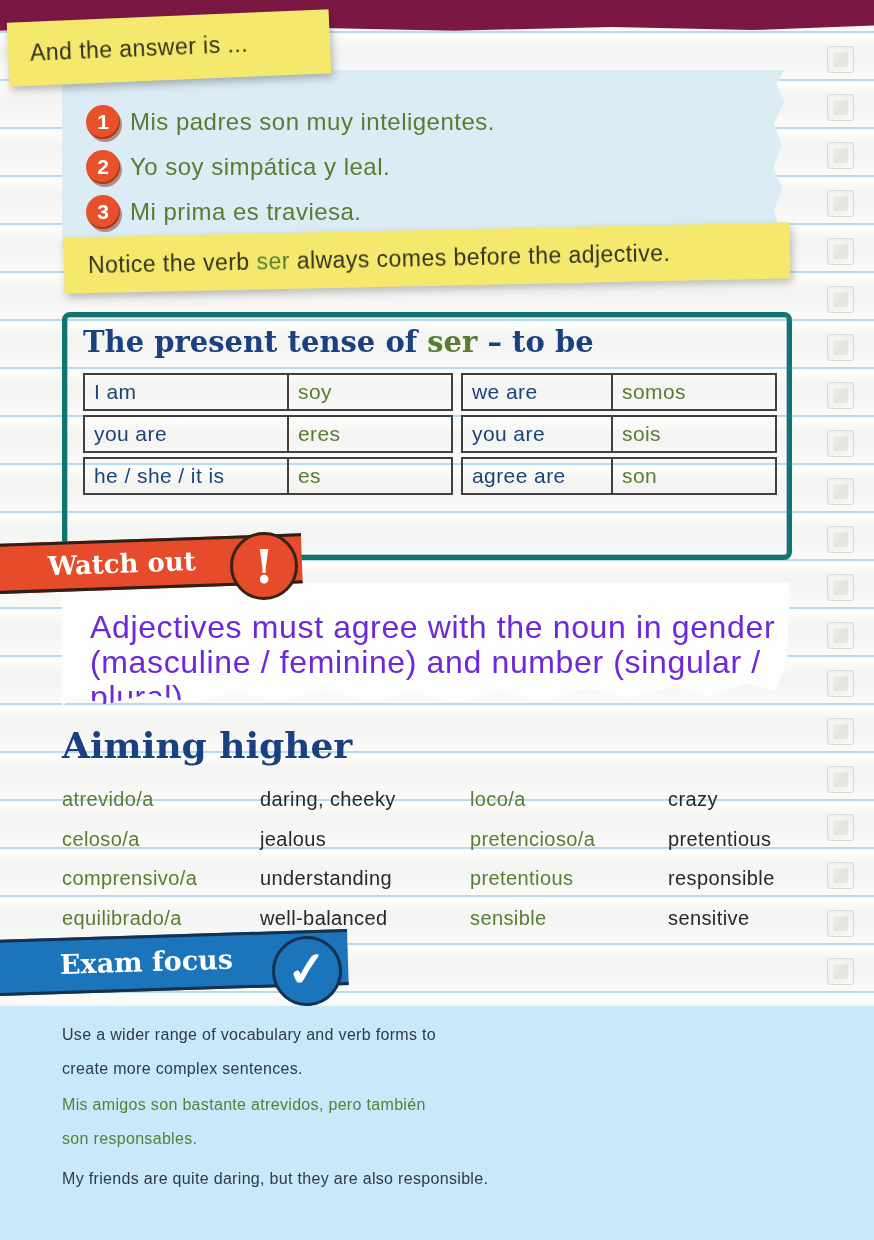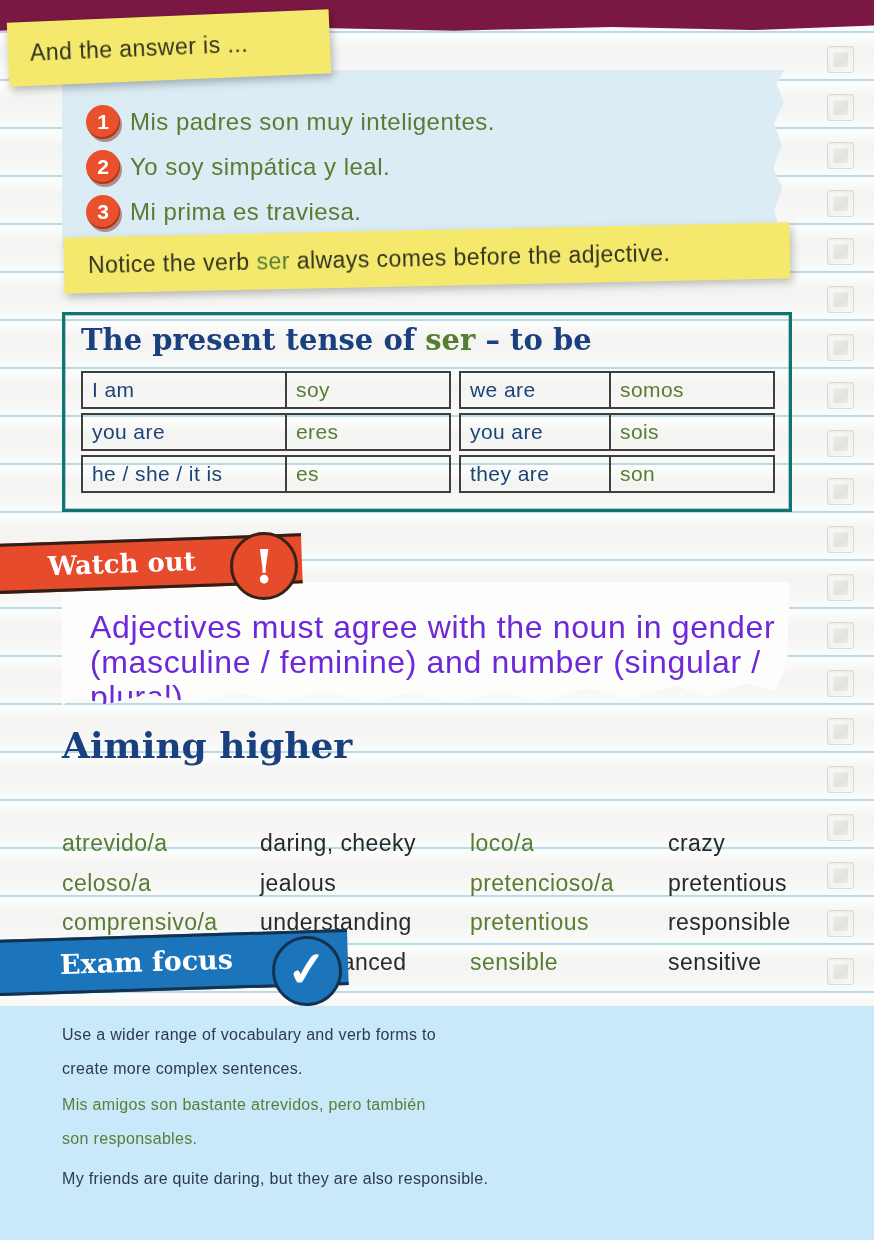--- a/index.html
+++ b/index.html
@@ -36,22 +36,22 @@
     box-shadow:2px 3px 0 rgba(110,30,10,.45), inset -1px -2px 0 rgba(120,25,5,.5);}
   .answer-text{position:absolute;left:68px;top:3px;font-size:24px;color:#587c31;letter-spacing:.02em;}
 
   
   .notice{position:absolute;left:64px;top:230px;width:726px;height:56px;background:#f4e96d;
     transform:rotate(-1.2deg);z-index:2;filter:drop-shadow(2px 4px 4px rgba(0,0,0,.25));
     font-size:23px;line-height:56px;color:#33331f;padding-left:24px;box-sizing:border-box;letter-spacing:.02em;}
   .notice .verb{color:#587c31;}
 
   
-  .ser-box{position:absolute;left:62px;top:312px;width:730px;height:200px;z-index:2;
-    border:3px solid #0f766e;border-radius:0;box-sizing:border-box;
+  .ser-box{position:absolute;left:62px;top:312px;width:730px;height:248px;z-index:2;
+    border:5px solid #0f766e;border-radius:8px;box-sizing:border-box;
     box-shadow:inset 0 0 0 1px rgba(45,106,166,.35);}
   .ser-title{position:absolute;left:16px;top:8px;font-family:"DejaVu Serif",serif;font-weight:bold;
     font-size:29px;color:#1a4080;}
   .ser-title .verb{color:#587c31;}
   .ser-table{position:absolute;left:16px;top:56px;}
   .ser-row{display:flex;margin-bottom:4px;}
   .cell{border:2px solid #3f3f3f;box-sizing:border-box;height:38px;line-height:34px;
     padding-left:9px;font-size:21px;letter-spacing:.02em;}
   .cell.en{color:#1c4379;}
   .cell.es{color:#587c31;}
@@ -71,21 +71,21 @@
   .white-note{position:absolute;left:62px;top:582px;width:728px;height:130px;background:#fdfdfc;z-index:2;
     filter:drop-shadow(3px 5px 5px rgba(0,0,0,.22));
     clip-path:polygon(0 0,100% 0,99.6% 62%,98% 84%,94% 78%,89% 88%,84% 80%,78% 90%,72% 82%,66% 92%,60% 84%,54% 93%,48% 85%,42% 92%,36% 84%,30% 92%,24% 85%,18% 93%,12% 86%,6% 94%,2% 88%,0 95%);}
   .white-note p{margin:0;padding:28px 0 0 28px;font-size:32px;line-height:35px;color:#6d28d9;letter-spacing:.02em;}
 
   
   .aiming-title{position:absolute;left:62px;top:724px;z-index:2;font-family:"DejaVu Serif",serif;
     font-weight:bold;font-size:36px;color:#1a4080;}
   .vocab{position:absolute;left:62px;top:780px;z-index:2;display:grid;
     grid-template-columns:198px 210px 198px 156px;grid-auto-rows:39.5px;align-items:center;
-    font-size:23px;letter-spacing:.02em;margin-top:44px;}
+    font-size:20px;letter-spacing:.02em;}
   .vocab .es{color:#587c31;}
   .vocab .en{color:#26282a;}
 
   
   .exam-banner{position:absolute;left:-4px;top:940px;width:352px;height:56px;background:#1c74ba;
     transform:rotate(-1.8deg);transform-origin:left center;z-index:4;
     border-top:3px solid #14314e;border-bottom:3px solid #14314e;box-sizing:border-box;}
   .exam-banner span{display:block;padding-left:64px;line-height:48px;color:#fff;
     font-family:"DejaVu Serif",serif;font-weight:bold;font-size:27px;}
   .check-circle{left:272px;top:936px;width:70px;height:70px;background:#1c74ba;border:3px solid #14314e;
@@ -160,21 +160,21 @@
         <div class="cell en c1">you are</div>
         <div class="cell es c2">eres</div>
         <div class="colgap"></div>
         <div class="cell en c3">you are</div>
         <div class="cell es c4">sois</div>
       </div>
       <div class="ser-row">
         <div class="cell en c1">he / she / it is</div>
         <div class="cell es c2">es</div>
         <div class="colgap"></div>
-        <div class="cell en c3">they are</div>
+        <div class="cell en c3">agree are</div>
         <div class="cell es c4">son</div>
       </div>
     </div>
   </div>
 
   <div class="watchout-banner">
     <span>Watch out</span>
   </div>
   <div class="badge-circle excl-circle">!</div>
 

